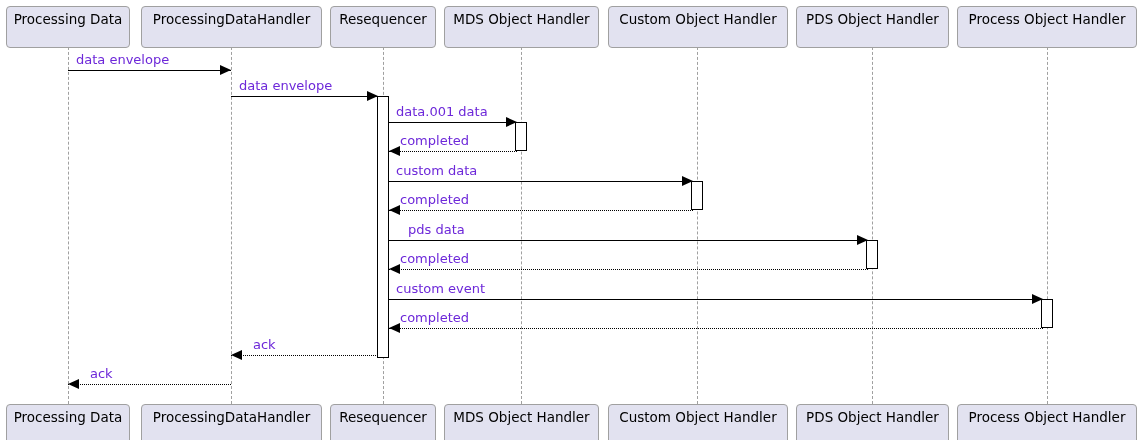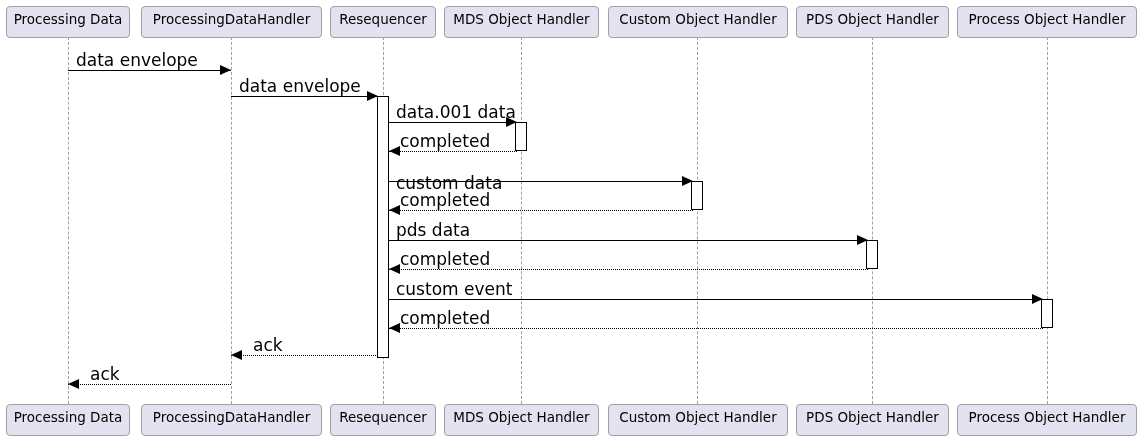--- a/index.html
+++ b/index.html
@@ -18,21 +18,21 @@
     width: 1142px;
     height: 440px;
     background: #ffffff;
   }
   .participant-box {
     position: absolute;
     box-sizing: border-box;
     background: #E2E2F0;
     border: 1px solid #A0A0A0;
     border-radius: 4px;
-    height: 32px;
+    height: 42px;
     line-height: 24px;
     text-align: center;
     font-size: 13.5px;
     color: #000000;
     white-space: nowrap;
     overflow: hidden;
   }
   .lifeline {
     position: absolute;
     width: 0;
@@ -48,22 +48,22 @@
   .msg-line {
     position: absolute;
     height: 0;
     border-top: 1px solid #000000;
   }
   .msg-line.dotted {
     border-top: 1px dotted #000000;
   }
   .msg-label {
     position: absolute;
-    font-size: 17px;
-    color: #000000;
+    font-size: 13px;
+    color: #6d28d9;
     white-space: nowrap;
     line-height: 14px;
   }
   .arrowhead {
     position: absolute;
     width: 0;
     height: 0;
   }
   .arrowhead.right {
     border-top: 5px solid transparent;
@@ -99,27 +99,27 @@
     <div class="arrowhead right" style="left: 367px; top: 91px;"></div>
     <div class="msg-label" style="left: 239px; top: 79px;">data envelope</div>
     <div class="msg-line" style="left: 389px; top: 122px; width: 128px;"></div>
     <div class="arrowhead right" style="left: 506px; top: 117px;"></div>
     <div class="msg-label" style="left: 396px; top: 105px;">data.001 data</div>
     <div class="msg-line dotted" style="left: 389px; top: 151px; width: 128px;"></div>
     <div class="arrowhead left" style="left: 389px; top: 146px;"></div>
     <div class="msg-label" style="left: 400px; top: 134px;">completed</div>
     <div class="msg-line" style="left: 389px; top: 181px; width: 304px;"></div>
     <div class="arrowhead right" style="left: 682px; top: 176px;"></div>
-    <div class="msg-label" style="left: 396px; top: 176px; text-align: right;">custom data</div>
+    <div class="msg-label" style="left: 396px; top: 164px; text-align: right;">custom data</div>
     <div class="msg-line dotted" style="left: 389px; top: 210px; width: 304px;"></div>
     <div class="arrowhead left" style="left: 389px; top: 205px;"></div>
     <div class="msg-label" style="left: 400px; top: 193px;">completed</div>
     <div class="msg-line" style="left: 389px; top: 240px; width: 479px;"></div>
     <div class="arrowhead right" style="left: 857px; top: 235px;"></div>
-    <div class="msg-label" style="left: 396px; top: 223px;">pds data</div>
+    <div class="msg-label" style="left: 408px; top: 223px;">pds data</div>
     <div class="msg-line dotted" style="left: 389px; top: 269px; width: 479px;"></div>
     <div class="arrowhead left" style="left: 389px; top: 264px;"></div>
     <div class="msg-label" style="left: 400px; top: 252px;">completed</div>
     <div class="msg-line" style="left: 389px; top: 299px; width: 654px;"></div>
     <div class="arrowhead right" style="left: 1032px; top: 294px;"></div>
     <div class="msg-label" style="left: 396px; top: 282px;">custom event</div>
     <div class="msg-line dotted" style="left: 389px; top: 328px; width: 654px;"></div>
     <div class="arrowhead left" style="left: 389px; top: 323px;"></div>
     <div class="msg-label" style="left: 400px; top: 311px;">completed</div>
     <div class="msg-line dotted" style="left: 231px; top: 355px; width: 147px;"></div>

